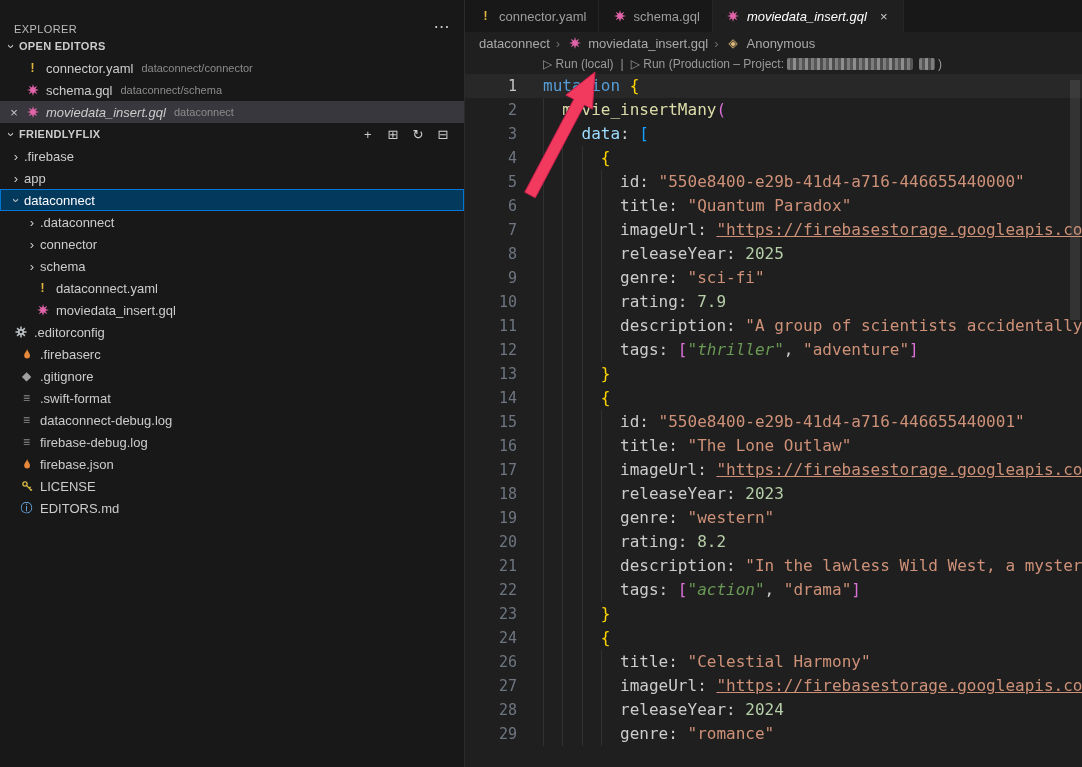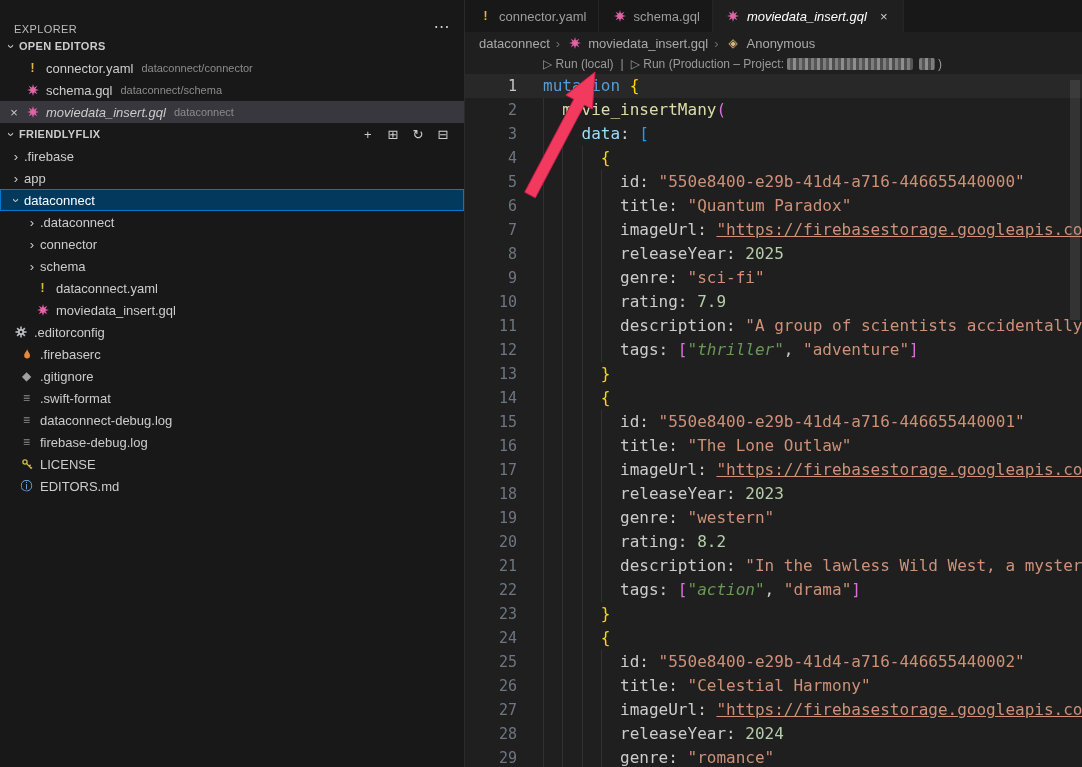--- a/index.html
+++ b/index.html
@@ -186,20 +186,28 @@
           <span class="ficon" style="color: rgb(143, 143, 143);">≡</span>
           <span class="label">dataconnect-debug.log</span>
         </div>
         <div class="tree-row" style="padding-left: 18px;">
           <span class="ficon" style="color: rgb(143, 143, 143);">≡</span>
           <span class="label">firebase-debug.log</span>
         </div>
         <div class="tree-row" style="padding-left: 18px;">
           <span class="ficon">
             <svg viewBox="0 0 12 12">
+              <path d="M6 .8C6.2 3.4 3.2 4.8 3.2 7.6a2.9 2.9 0 0 0 5.8 0C9 4.8 6.4 3.6 6 .8Z" fill="#e8883a"></path>
+            </svg>
+          </span>
+          <span class="label">firebase.json</span>
+        </div>
+        <div class="tree-row" style="padding-left: 18px;">
+          <span class="ficon">
+            <svg viewBox="0 0 12 12">
               <circle cx="4" cy="4" r="2.1" fill="none" stroke="#d7ba4a" stroke-width="1.3"></circle>
               <path d="M5.4 5.4 10 10M8.2 8.2l1.4-1.4M9.6 10.8 11 9.4" stroke="#d7ba4a" stroke-width="1.3" fill="none"></path>
             </svg>
           </span>
           <span class="label">LICENSE</span>
         </div>
         <div class="tree-row" style="padding-left: 18px;">
           <span class="ficon" style="color: var(--info-blue);">ⓘ</span>
           <span class="label">EDITORS.md</span>
         </div>
@@ -358,24 +366,20 @@
         </div>
         <div class="code-row">
           <div class="ln">23</div>
           <div class="code-text"><div class="guide" style="left: 0ch;"></div><div class="guide" style="left: 2ch;"></div><div class="guide" style="left: 4ch;"></div><span class="tk-p">      </span><span class="tk-b1">}</span></div>
         </div>
         <div class="code-row">
           <div class="ln">24</div>
           <div class="code-text"><div class="guide" style="left: 0ch;"></div><div class="guide" style="left: 2ch;"></div><div class="guide" style="left: 4ch;"></div><span class="tk-p">      </span><span class="tk-b1">{</span></div>
         </div>
         <div class="code-row">
-          <div class="ln">25</div>
-          <div class="code-text"><div class="guide" style="left: 0ch;"></div><div class="guide" style="left: 2ch;"></div><div class="guide" style="left: 4ch;"></div><div class="guide" style="left: 6ch;"></div><span class="tk-p">        id: </span><span class="tk-s">"550e8400-e29b-41d4-a716-446655440002"</span></div>
-        </div>
-        <div class="code-row">
           <div class="ln">26</div>
           <div class="code-text"><div class="guide" style="left: 0ch;"></div><div class="guide" style="left: 2ch;"></div><div class="guide" style="left: 4ch;"></div><div class="guide" style="left: 6ch;"></div><span class="tk-p">        title: </span><span class="tk-s">"Celestial Harmony"</span></div>
         </div>
         <div class="code-row">
           <div class="ln">27</div>
           <div class="code-text"><div class="guide" style="left: 0ch;"></div><div class="guide" style="left: 2ch;"></div><div class="guide" style="left: 4ch;"></div><div class="guide" style="left: 6ch;"></div><span class="tk-p">        imageUrl: </span><span class="tk-u">"https://firebasestorage.googleapis.com/v0/b/fr</span></div>
         </div>
         <div class="code-row">
           <div class="ln">28</div>
           <div class="code-text"><div class="guide" style="left: 0ch;"></div><div class="guide" style="left: 2ch;"></div><div class="guide" style="left: 4ch;"></div><div class="guide" style="left: 6ch;"></div><span class="tk-p">        releaseYear: </span><span class="tk-n">2024</span></div>

